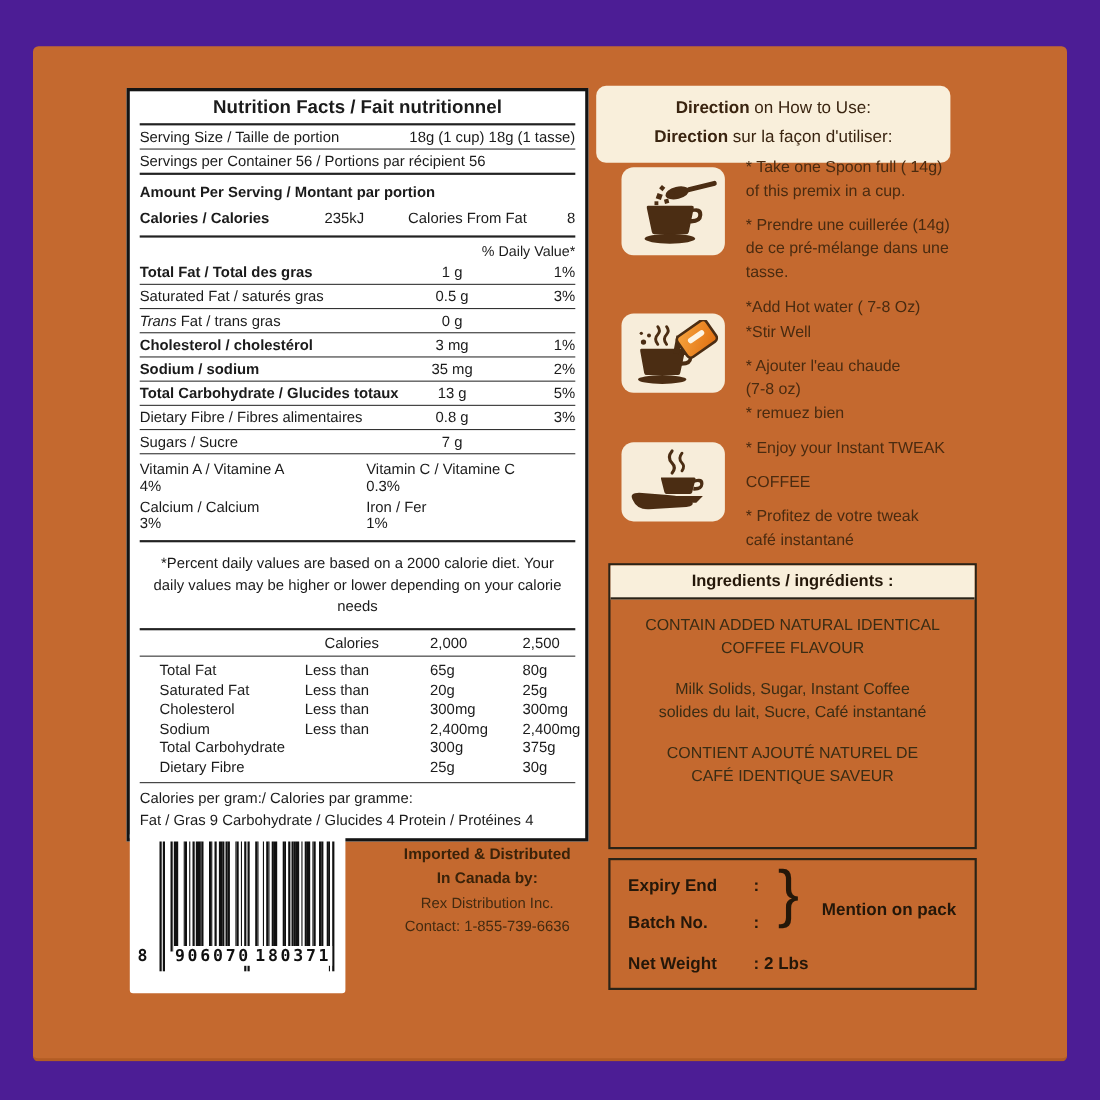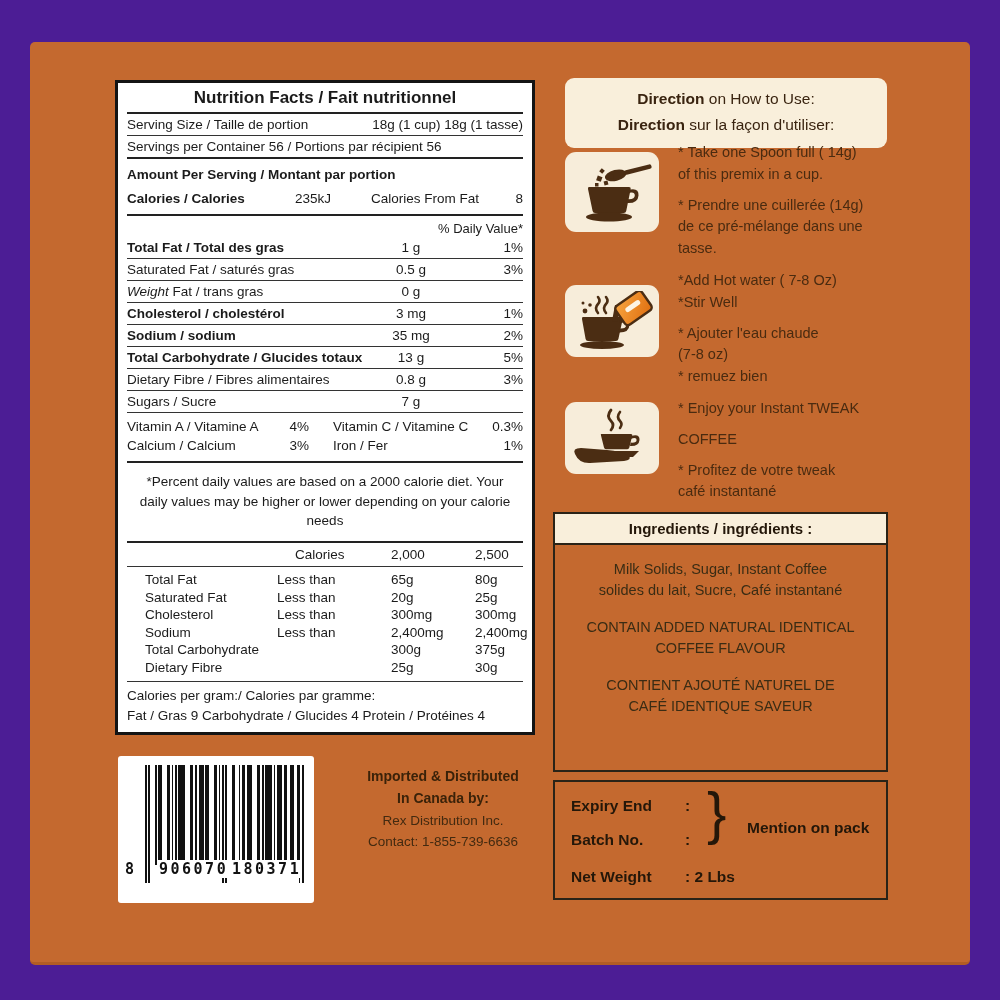--- a/index.html
+++ b/index.html
@@ -25,21 +25,21 @@
   .nf-cal .cff{text-align:left;}
   .nf-cal .cffv{text-align:right;}
   .nf-dv{font-size:13px;text-align:right;padding:5px 0 1px;}
   .nut-row{display:grid;grid-template-columns:1fr 96px 64px;font-size:13.5px;
     padding:3px 0;align-items:baseline;}
   .nut-row .amt{text-align:center;}
   .nut-row .dv{text-align:right;}
   .nut-row.prot{padding:6px 0;}
   .vits{padding:4px 0 6px;font-size:13.5px;border-bottom:2px solid #222;}
   .vit-line{display:grid;grid-template-columns:52% 48%;padding:2px 0;}
-  .vit-cell{display:flex;justify-content:space-between;}
+  .vit-cell{display:flex;justify-content:space-between;flex-direction:column;}
   .vit-cell.left{padding-right:24px;}
   .footnote{font-size:13.5px;text-align:center;padding:9px 6px 10px;
     border-bottom:2px solid #222;white-space:pre-line;line-height:1.45;}
   .ref-head{display:grid;grid-template-columns:168px 96px 84px 1fr;font-size:13.5px;
     padding:4px 0;border-bottom:1.5px solid #333;}
   .ref-row{display:grid;grid-template-columns:150px 114px 84px 1fr;font-size:13.5px;
     padding:1.3px 0;}
   .ref-row .c0{padding-left:18px;}
   .ref-body{padding:4px 0 5px;border-bottom:1.5px solid #333;}
   .cpg{font-size:13.5px;padding:4px 0 7px;line-height:1.45;}
@@ -57,21 +57,21 @@
   .bc-d0{left:6px;}
   .bc-d1{left:40px;}
   .bc-d2{left:113px;}
 
   
   .importer{position:absolute;left:297px;top:723px;width:232px;text-align:center;
     color:#432a10;font-size:13.5px;line-height:1.6;}
   .importer .hd{font-weight:bold;font-size:14px;color:#3a2209;}
 
   
-  .dir-head{position:absolute;left:535px;top:36px;width:322px;background:#f9efdb;
+  .dir-head{position:absolute;left:512px;top:36px;width:322px;background:#f9efdb;
     border-radius:9px;text-align:center;padding:8px 0 9px;color:#3a2410;font-size:15.5px;
     line-height:1.7;}
   .icon-box{position:absolute;width:94px;background:#f7edda;border-radius:11px;
     display:flex;align-items:center;justify-content:center;}
   .step-text{position:absolute;color:#4a2b10;font-size:14.5px;line-height:1.5;}
   .step-text p{margin:0 0 9px;white-space:pre-line;}
   .ib1{left:535px;top:110px;height:80px;}
   .ib2{left:535px;top:243px;height:72px;}
   .ib3{left:535px;top:360px;height:72px;}
   .st1{left:648px;top:100px;width:228px;}
@@ -125,21 +125,21 @@
             <span class="bold">Total Fat / Total des gras</span>
             <span class="amt">1 g</span>
             <span class="dv">1%</span>
           </div>
           <div class="nut-row b1">
             <span>Saturated Fat / saturés gras</span>
             <span class="amt">0.5 g</span>
             <span class="dv">3%</span>
           </div>
           <div class="nut-row b1">
-            <span><i>Weight</i> Fat / trans gras</span>
+            <span><i>Trans</i> Fat / trans gras</span>
             <span class="amt">0 g</span>
             <span class="dv"></span>
           </div>
           <div class="nut-row b1">
             <span class="bold">Cholesterol / cholestérol</span>
             <span class="amt">3 mg</span>
             <span class="dv">1%</span>
           </div>
           <div class="nut-row b1">
             <span class="bold">Sodium / sodium</span>
@@ -434,24 +434,24 @@
     <div class="step-text st3" id="step3-text">
         <p>* Enjoy your Instant TWEAK</p>
         <p>COFFEE</p>
         <p>* Profitez de votre tweak
 café instantané</p>
       </div>
 
     <div class="ing-box">
       <div class="ing-head">Ingredients / ingrédients :</div>
       <div class="ing-body" id="ingredients-body">
+          <p>CONTAIN ADDED NATURAL IDENTICAL
+COFFEE FLAVOUR</p>
           <p>Milk Solids, Sugar, Instant Coffee
 solides du lait, Sucre, Café instantané</p>
-          <p>CONTAIN ADDED NATURAL IDENTICAL
-COFFEE FLAVOUR</p>
           <p>CONTIENT AJOUTÉ  NATUREL DE
 CAFÉ IDENTIQUE SAVEUR</p>
         </div>
     </div>
 
     <div class="exp-box">
       <div class="exp-row exp-e">
         <span class="lbl">Expiry End</span>
         <span>:</span>
       </div>

